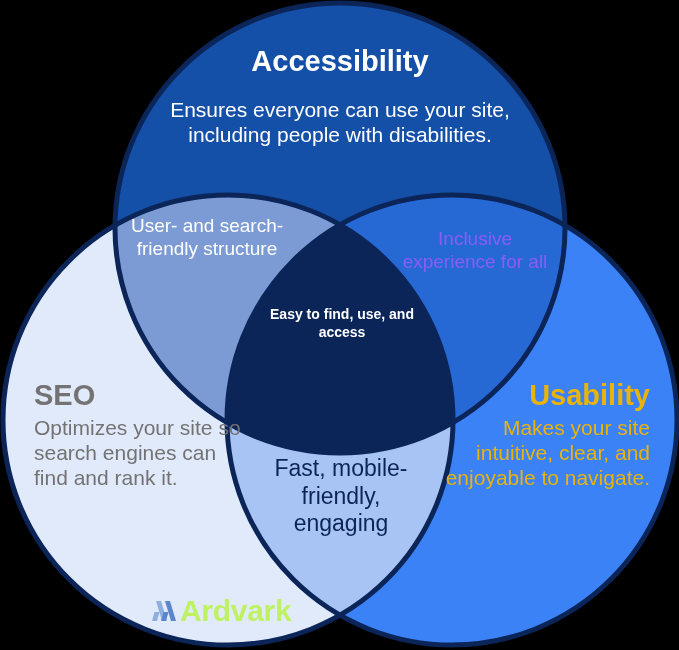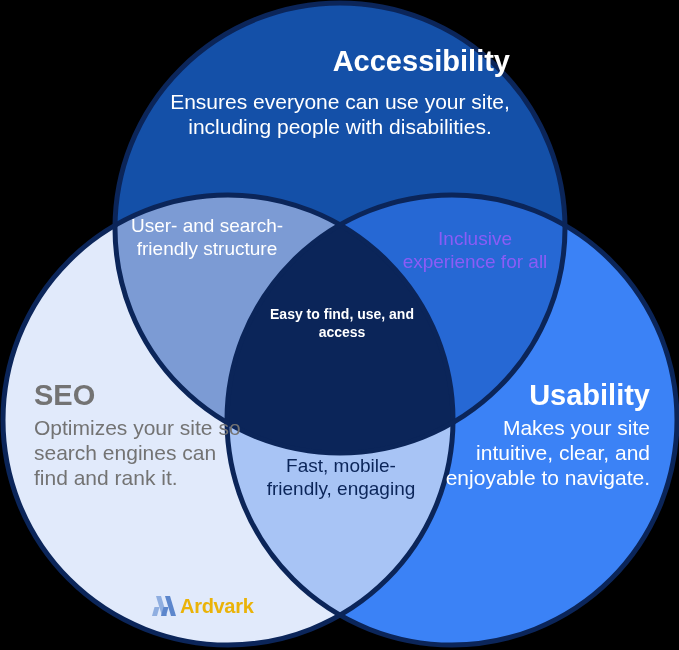--- a/index.html
+++ b/index.html
@@ -47,40 +47,40 @@
     display: block;
   }
 
   
   #label-accessibility {
     left: 170px;
     top: 44px;
     width: 340px;
     color: #FFFFFF;
   }
-  #label-accessibility .lbl-title { font-size: 29px; margin-bottom: 10px; text-align: right; }
+  #label-accessibility .lbl-title { font-size: 29px; margin-bottom: 18px; }
   #label-accessibility .lbl-body  { font-size: 21px; }
 
   
   #label-seo {
     left: 34px;
     top: 378px;
     width: 210px;
     color: #737373;
     text-align: left;
   }
   #label-seo .lbl-title { font-size: 29px; margin-bottom: 2px; }
   #label-seo .lbl-body  { font-size: 21px; }
 
   
   #label-usability {
     left: 440px;
     top: 378px;
     width: 210px;
-    color: #ffffff;
+    color: #eab308;
     text-align: right;
   }
   #label-usability .lbl-title { font-size: 29px; margin-bottom: 2px; }
   #label-usability .lbl-body  { font-size: 21px; }
 
   
   #label-overlap-seo-accessibility {
     left: 122px;
     top: 215px;
     width: 170px;
@@ -92,21 +92,21 @@
     top: 228px;
     width: 150px;
     color: #8b5cf6;
     font-size: 19px;
   }
   #label-overlap-seo-usability {
     left: 256px;
     top: 455px;
     width: 170px;
     color: #0B2559;
-    font-size: 19px;
+    font-size: 23px;
   }
 
   
   #label-center {
     left: 262px;
     top: 305px;
     width: 160px;
     color: #FFFFFF;
     font-size: 14px;
     font-weight: bold;
@@ -117,23 +117,23 @@
   #logo {
     position: absolute;
     left: 148px;
     top: 594px;
     display: flex;
     align-items: center;
     gap: 0px;
   }
   #logo-mark { display: block; }
   #logo-wordmark {
-    font-size: 20px;
+    font-size: 30px;
     font-weight: bold;
-    color: #eab308;
+    color: #bef264;
     letter-spacing: -0.3px;
     margin-left: -2px;
   }
 </style>
 </head>
 <body>
 
 <div id="stage">
 
   <svg id="venn-svg" viewBox="0 0 679 650" aria-hidden="true">

